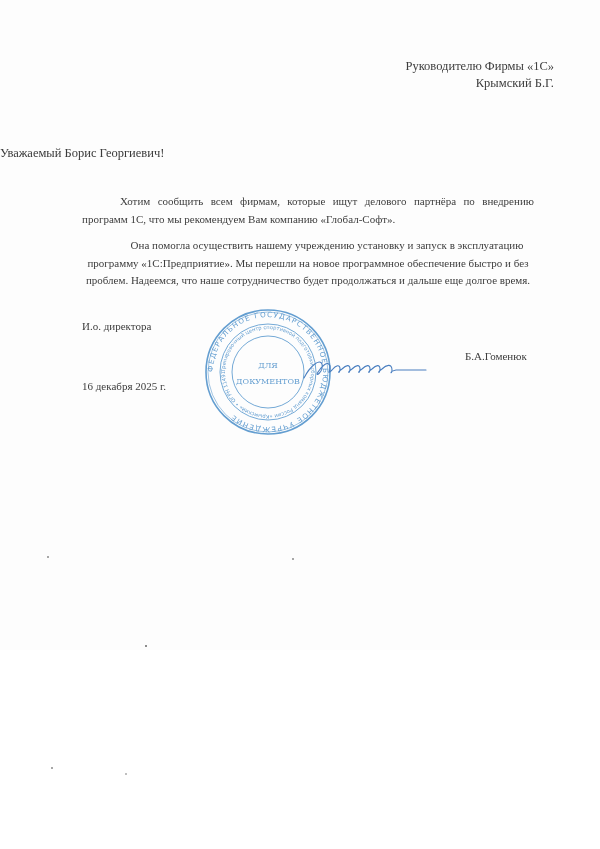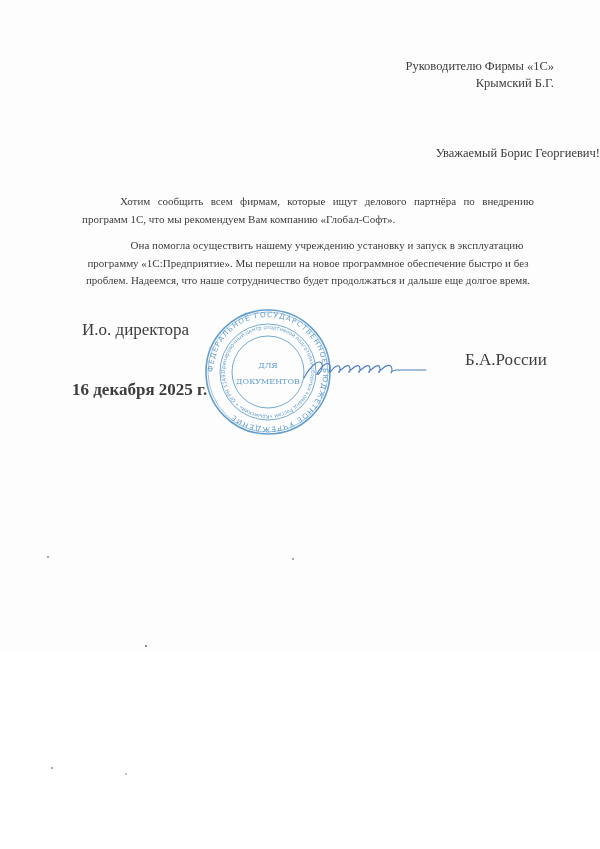--- a/index.html
+++ b/index.html
@@ -27,21 +27,21 @@
       top: 58px;
       text-align: right;
       font-size: 12.5px;
       line-height: 17px;
       color: #3d3d3d;
     }
     .salutation {
       position: absolute;
       left: 0; right: 0;
       top: 146px;
-      text-align: right;
+      text-align: left;
       font-size: 12.5px;
       color: #3a3a3a;
     }
     .body-text {
       position: absolute;
       left: 82px;
       width: 452px;
       font-size: 11px;
       line-height: 17.5px;
       color: #3d3d3d;
@@ -50,26 +50,26 @@
       top: 193px;
       text-align: justify;
       text-align-last: left;
     }
     .para2 {
       top: 237px;
       text-align: center;
     }
     .sig-line {
       position: absolute;
-      font-size: 17px;
+      font-size: 11px;
       color: #3d3d3d;
     }
     .position-label { left: 82px; top: 320px; }
     .org-name { left: 82px; top: 350px; }
-    .date-line { left: 72px; top: 380px; font-weight: bold; }
+    .date-line { left: 82px; top: 380px; }
     .signer-name { left: 465px; top: 350px; }
     .stamp {
       position: absolute;
       left: 204px;
       top: 308px;
       width: 128px;
       height: 128px;
       opacity: 0.85;
     }
     .signature {
@@ -101,21 +101,21 @@
   <div class="body-text para1 indent-first">
     <span style="display:block;text-indent:38px;">Хотим сообщить всем фирмам, которые ищут делового партнёра по внедрению программ 1С, что мы рекомендуем Вам компанию «Глобал-Софт».</span>
   </div>
 
   <div class="body-text para2">
     <span style="display:block;text-indent:38px;">Она помогла осуществить нашему учреждению установку и запуск в эксплуатацию программу «1С:Предприятие». Мы перешли на новое программное обеспечение быстро и без проблем. Надеемся, что наше сотрудничество будет продолжаться и дальше еще долгое время.</span>
   </div>
 
   <div class="sig-line position-label">И.о. директора</div>
   <div class="sig-line date-line">16 декабря 2025 г.</div>
-  <div class="sig-line signer-name">Б.А.России</div>
+  <div class="sig-line signer-name">Б.А.Гоменюк</div>
 
   <svg class="stamp" viewBox="0 0 128 128">
     <defs>
       <path id="outerArc" d="M64,64 m-55,0 a55,55 0 1,1 110,0 a55,55 0 1,1 -110,0"></path>
       <path id="innerArc" d="M64,64 m-43,0 a43,43 0 1,1 86,0 a43,43 0 1,1 -86,0"></path>
     </defs>
     <circle cx="64" cy="64" r="62" fill="none" stroke="#4a8ec9" stroke-width="1.6"></circle>
     <circle cx="64" cy="64" r="60" fill="none" stroke="#4a8ec9" stroke-width="0.6"></circle>
     <circle cx="64" cy="64" r="48" fill="none" stroke="#4a8ec9" stroke-width="0.9"></circle>
     <circle cx="64" cy="64" r="36" fill="none" stroke="#4a8ec9" stroke-width="0.9"></circle>

